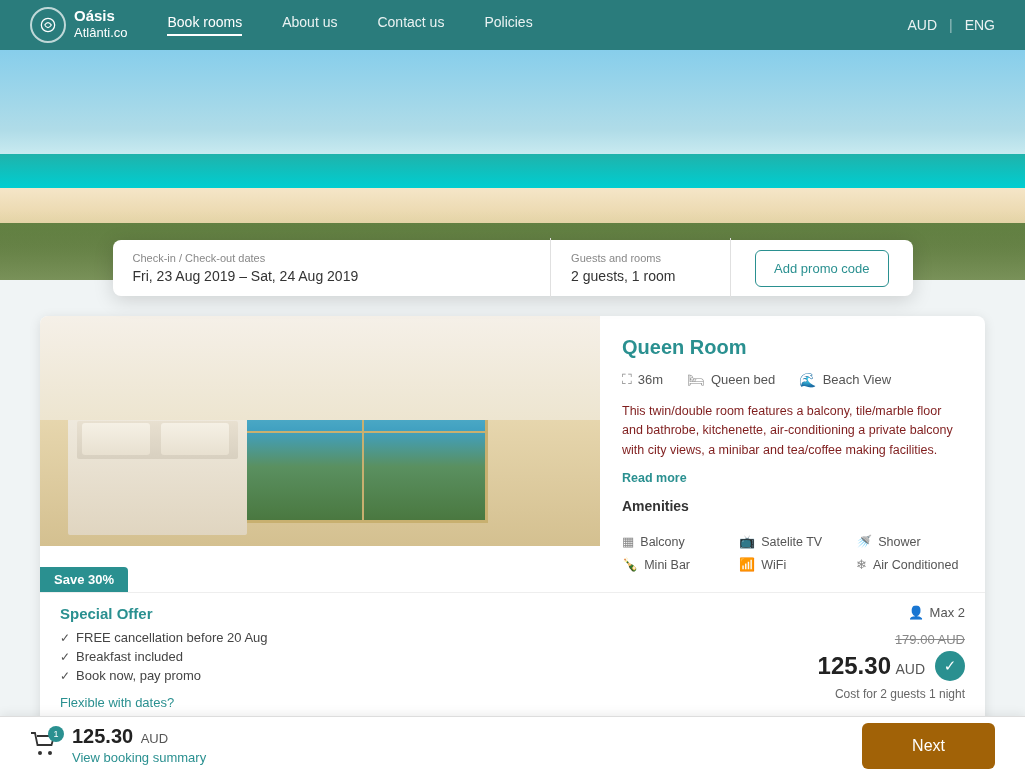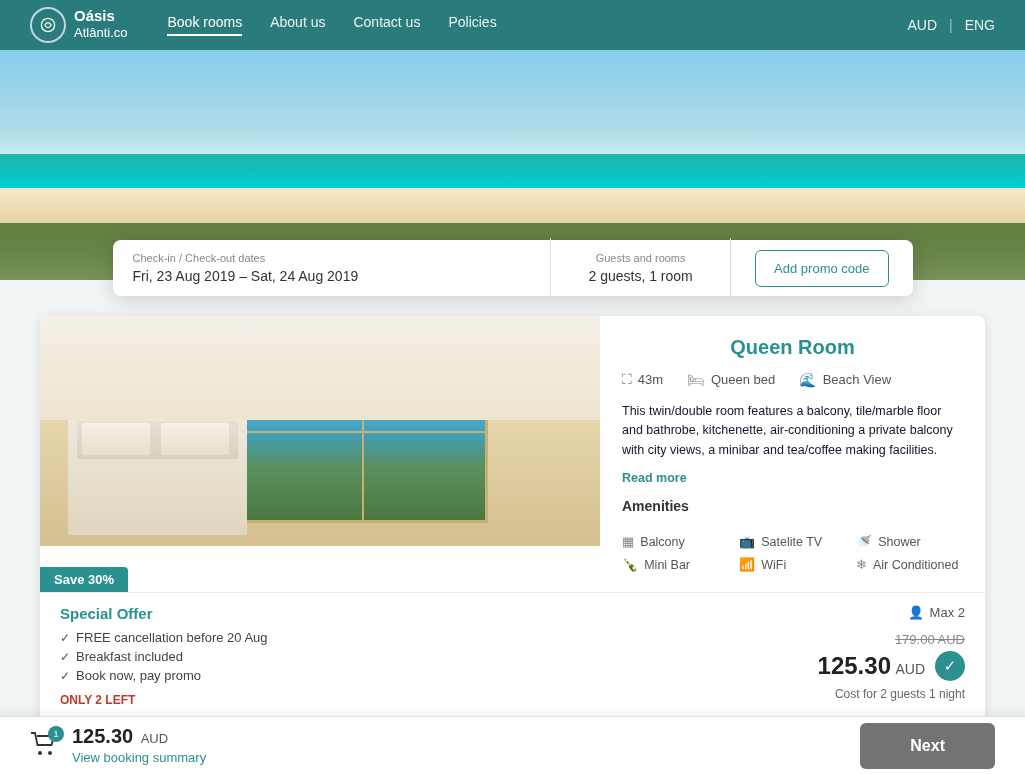--- a/index.html
+++ b/index.html
@@ -21,21 +21,21 @@
     .nav-logo-circle {
       width: 36px; height: 36px;
       border-radius: 50%;
       border: 2px solid rgba(255,255,255,0.7);
       display: flex; align-items: center; justify-content: center;
       margin-right: 8px;
     }
     .nav-logo-circle svg { width: 20px; height: 20px; }
     .nav-logo-text { color: white; font-size: 13px; line-height: 1.2; }
     .nav-logo-text .brand { font-weight: bold; font-size: 15px; }
-    .nav-links { display: flex; gap: 28px; flex: 1; }
+    .nav-links { display: flex; gap: 40px; flex: 1; }
     .nav-link {
       color: rgba(255,255,255,0.9);
       text-decoration: none;
       font-size: 14px;
       padding-bottom: 4px;
       cursor: pointer;
     }
     .nav-link.active {
       border-bottom: 2px solid white;
       color: white;
@@ -129,21 +129,20 @@
       margin-bottom: 4px;
     }
     .search-field .value {
       font-size: 14px;
       color: #333;
     }
     .search-field2 {
       flex: 0 0 180px;
       padding: 14px 20px;
       border-right: 1px solid #e0e0e0;
-      text-align: center;
     }
     .search-field2 label {
       display: block;
       font-size: 11px;
       color: #888;
       margin-bottom: 4px;
     }
     .search-field2 .value {
       font-size: 14px;
       color: #333;
@@ -267,41 +266,40 @@
 
     .room-info {
       flex: 1;
       padding: 20px 22px;
     }
     .room-title {
       color: #2a9090;
       font-size: 20px;
       font-weight: 600;
       margin-bottom: 12px;
-      text-align: center;
     }
     .room-features {
       display: flex;
       gap: 24px;
       margin-bottom: 14px;
     }
     .room-feature {
       display: flex;
       align-items: center;
       gap: 6px;
       font-size: 13px;
       color: #555;
     }
     .feature-icon {
       color: #888;
       font-size: 14px;
     }
     .room-desc {
       font-size: 12.5px;
-      color: #0f172a;
+      color: #7f1d1d;
       line-height: 1.55;
       margin-bottom: 8px;
     }
     .read-more {
       color: #2a9090;
       font-size: 12.5px;
       cursor: pointer;
       text-decoration: none;
       font-weight: bold;
     }
@@ -463,27 +461,27 @@
       color: #555;
       margin-left: 3px;
     }
     .view-summary {
       color: #2a9090;
       font-size: 13px;
       cursor: pointer;
       text-decoration: none;
     }
     .next-btn {
-      background: #737373;
+      background: #a16207;
       color: white;
       border: none;
       border-radius: 6px;
       padding: 14px 50px;
       font-size: 16px;
-      font-weight: 700;
+      font-weight: 400;
       cursor: pointer;
     }
   </style>
 </head>
 <body>
 
 <nav>
   <div class="nav-logo">
     <div class="nav-logo-circle">
       <svg viewBox="0 0 24 24" fill="none" stroke="white" stroke-width="1.5">
@@ -540,21 +538,21 @@
           </div>
         </div>
         <div class="save-badge">Save 30%</div>
       </div>
 
       <div class="room-info">
         <div class="room-title">Queen Room</div>
         <div class="room-features">
           <div class="room-feature">
             <span class="feature-icon">⛶</span>
-            <span>43m</span>
+            <span>36m</span>
           </div>
           <div class="room-feature">
             <span class="feature-icon">🛏</span>
             <span>Queen bed</span>
           </div>
           <div class="room-feature">
             <span class="feature-icon">🌊</span>
             <span>Beach View</span>
           </div>
         </div>
@@ -603,21 +601,20 @@
           </li>
           <li>
             <span class="check-icon">✓</span>
             <span>Breakfast included</span>
           </li>
           <li>
             <span class="check-icon">✓</span>
             <span>Book now, pay promo</span>
           </li>
         </ul>
-        <div class="only-left">ONLY 2 LEFT</div>
         <a class="flexible-link">Flexible with dates?</a>
       </div>
       <div class="offer-right">
         <div class="max-guests">
           <span>👤</span>
           <span>Max 2</span>
         </div>
         <div class="price-original">179.00 AUD</div>
         <div class="price-row">
           <div>

